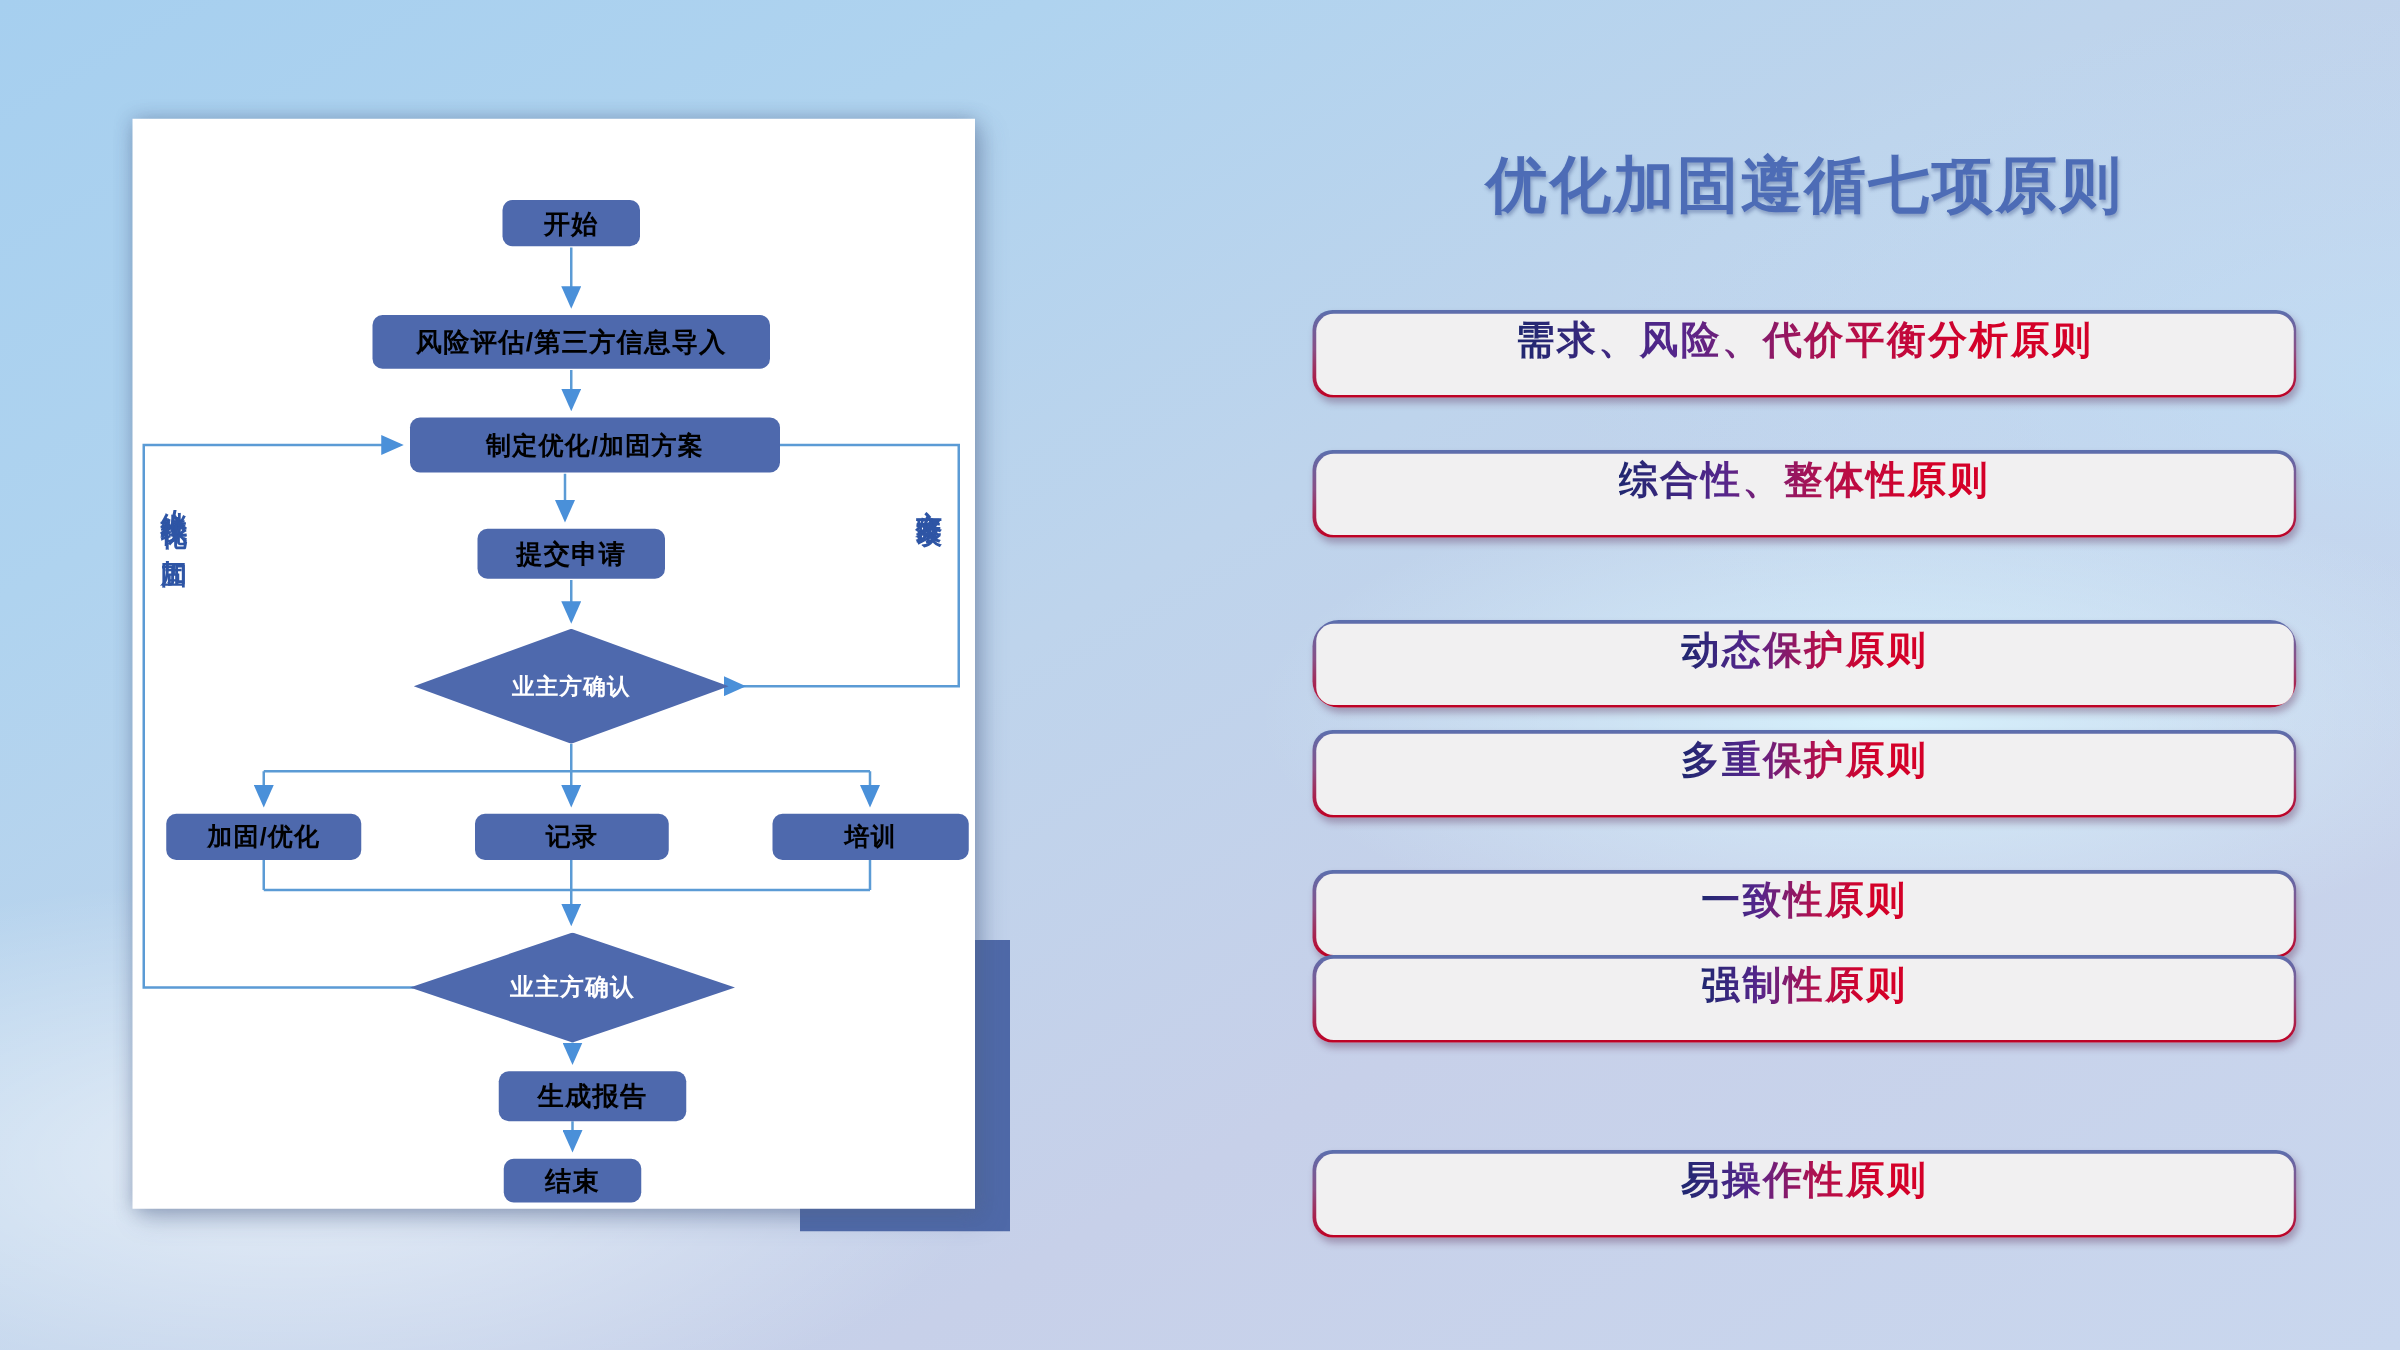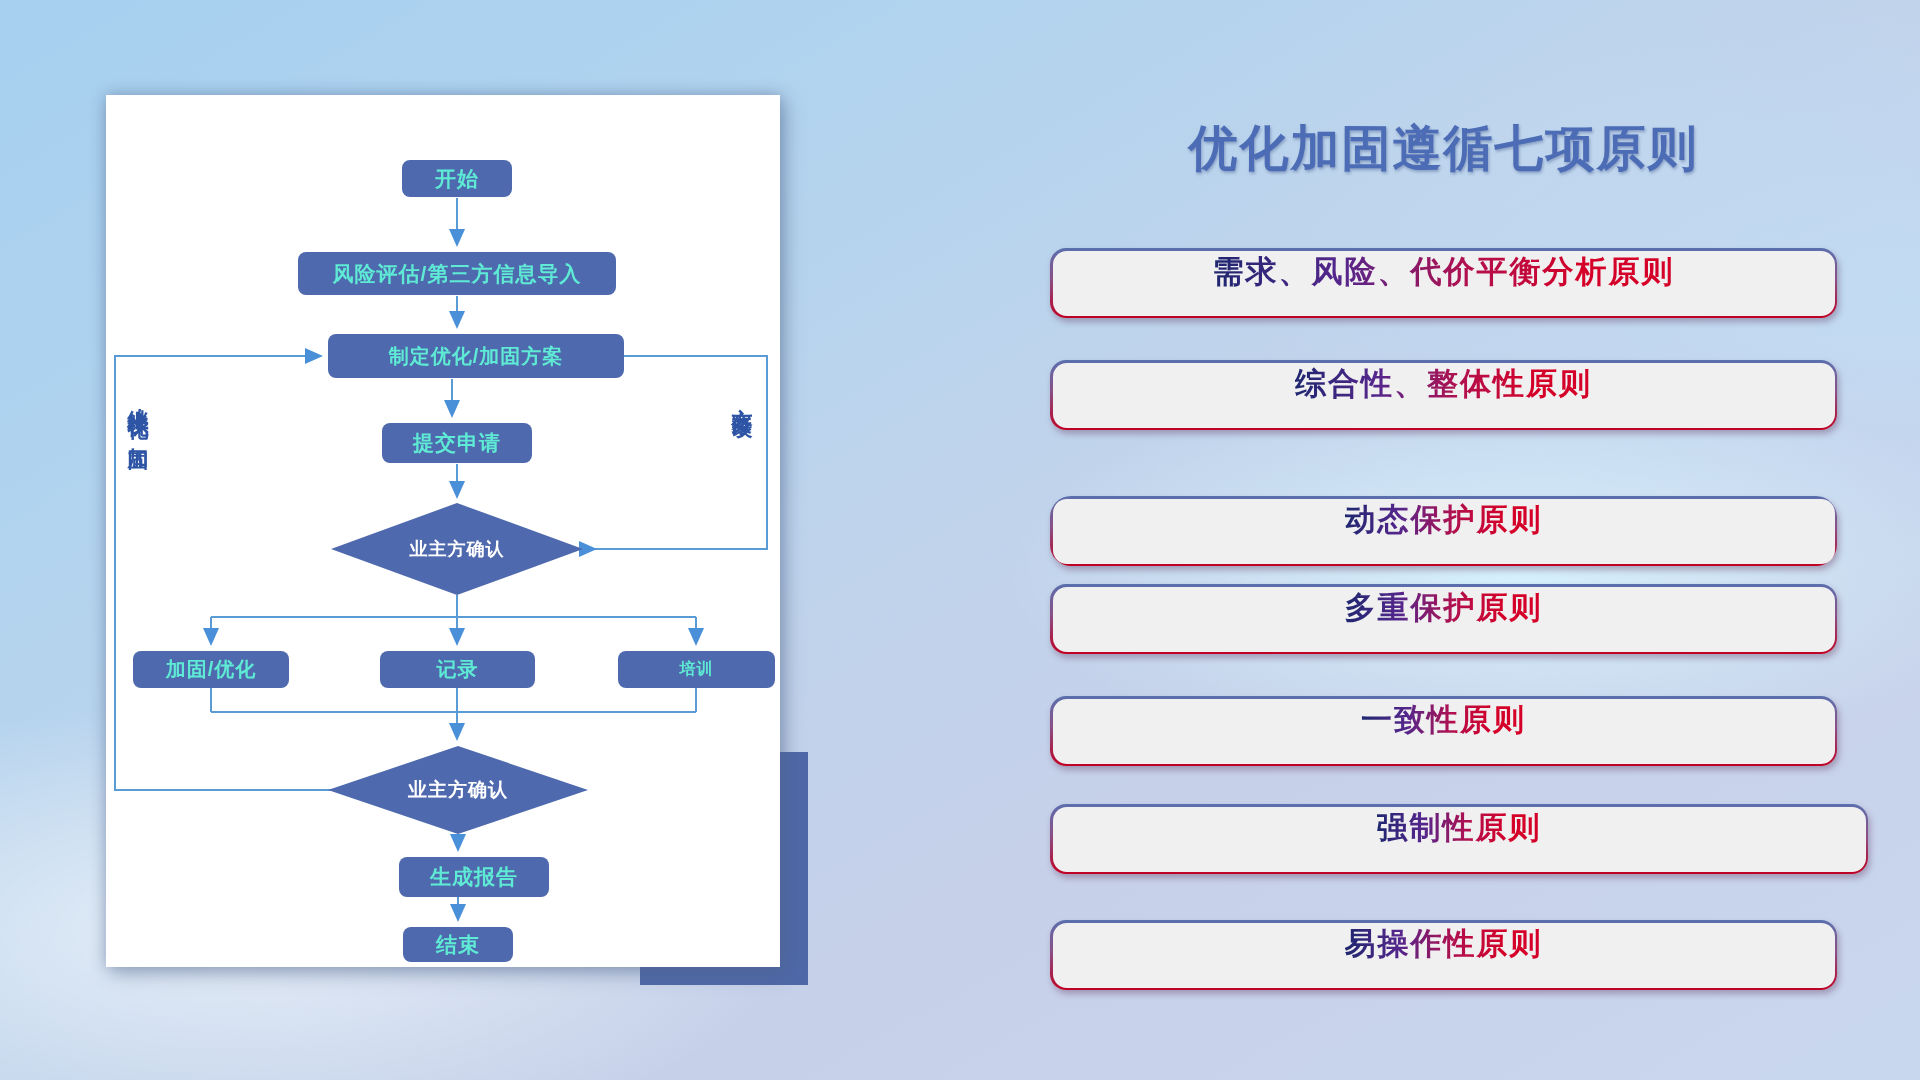--- a/index.html
+++ b/index.html
@@ -18,21 +18,21 @@
     background:#4f69a8;z-index:1;
   }
   .card{
     position:absolute;left:106px;top:95px;width:674px;height:872px;
     background:#ffffff;z-index:2;
     box-shadow:0 0 14px rgba(80,100,140,.45),6px 8px 18px rgba(80,100,140,.35);
   }
   .card svg{position:absolute;left:0;top:0;z-index:1;}
   .node{
     position:absolute;z-index:2;display:flex;align-items:center;justify-content:center;
-    background:#4e69ad;color:#5eead4;font-weight:bold;border-radius:8px;
+    background:#4e69ad;color:#000000;font-weight:bold;border-radius:8px;
     letter-spacing:1px;
   }
   .diamond{
     position:absolute;z-index:2;display:flex;align-items:center;justify-content:center;
     background:#4e69ad;color:#ffffff;font-weight:bold;letter-spacing:1px;
     clip-path:polygon(50% 0,100% 50%,50% 100%,0 50%);
     border-radius:0;
   }
   .vlabel{
     position:absolute;z-index:2;color:#2e55a5;font-weight:bold;font-size:21px;
@@ -107,21 +107,21 @@
     <div class="node" style="left:222px;top:239px;width:296px;height:44px;font-size:20px;">制定优化/加固方案</div>
 
     <div class="node" style="left:276px;top:328px;width:150px;height:40px;font-size:21px;">提交申请</div>
 
     <div class="diamond" style="left:225px;top:408px;width:252px;height:92px;font-size:18px;">业主方确认</div>
 
     <div class="node" style="left:27px;top:556px;width:156px;height:37px;font-size:20px;">加固/优化</div>
 
     <div class="node" style="left:274px;top:556px;width:155px;height:37px;font-size:20px;">记录</div>
 
-    <div class="node" style="left:512px;top:556px;width:157px;height:37px;font-size:16px;">培训</div>
+    <div class="node" style="left:512px;top:556px;width:157px;height:37px;font-size:20px;">培训</div>
 
     <div class="diamond" style="left:222px;top:651px;width:260px;height:88px;font-size:19px;">业主方确认</div>
 
     <div class="node" style="left:277px;top:762px;width:150px;height:40px;font-size:21px;margin-left:16px;">生成报告</div>
 
     <div class="node" style="left:297px;top:832px;width:110px;height:35px;font-size:21px;">结束</div>
 
     <div class="vlabel" style="left:22px;top:298px;height:170px;">继续优化/加固</div>
 
     <div class="vlabel" style="left:626px;top:296px;height:120px;">方案修改</div>
@@ -152,21 +152,21 @@
       <span class="p-text">多重保护原则</span>
     </div>
   </div>
 
   <div class="p-box" style="top:696px;">
     <div class="p-box-inner">
       <span class="p-text">一致性原则</span>
     </div>
   </div>
 
-  <div class="p-box" style="top:804px;padding-left:31px;">
+  <div class="p-box" style="top:764px;">
     <div class="p-box-inner">
       <span class="p-text">强制性原则</span>
     </div>
   </div>
 
   <div class="p-box" style="top:920px;">
     <div class="p-box-inner">
       <span class="p-text">易操作性原则</span>
     </div>
   </div>

